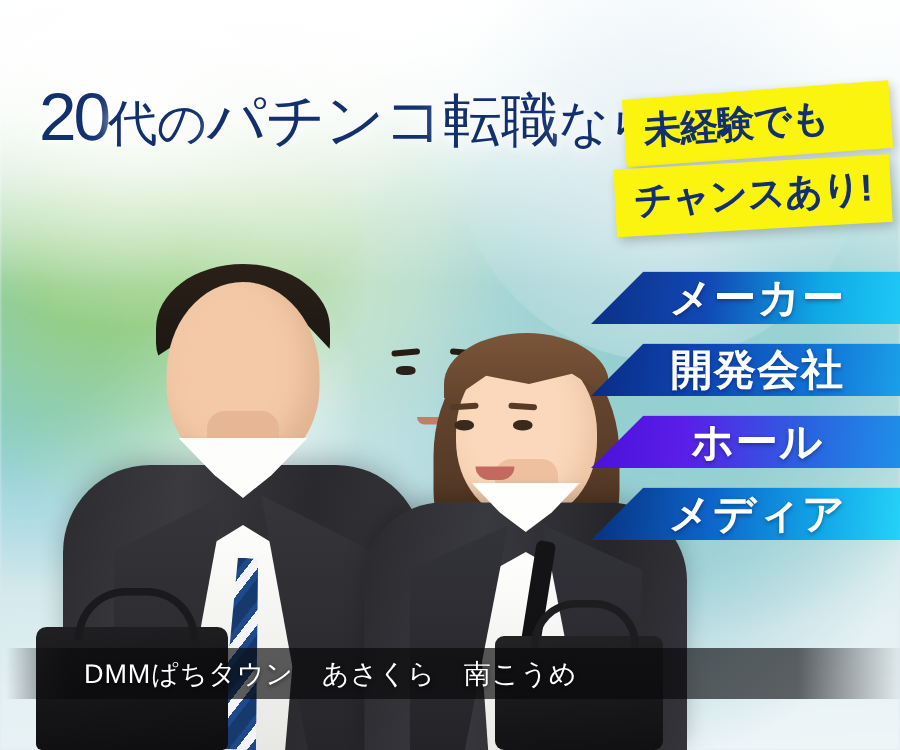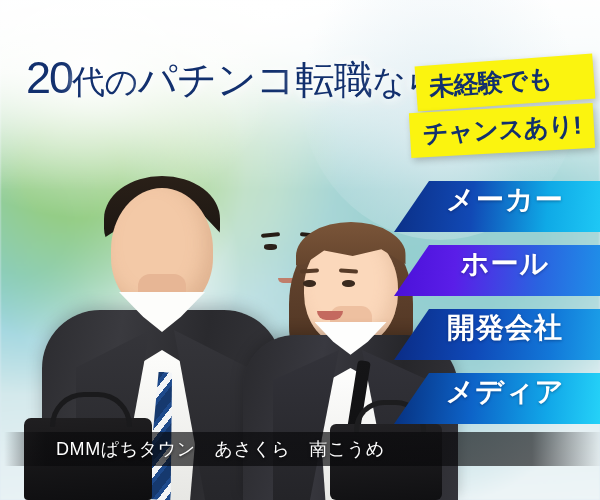--- a/index.html
+++ b/index.html
@@ -213,23 +213,23 @@
     font-size:25px;font-weight:900;letter-spacing:-.5px;white-space:nowrap;
     padding:5px 13px 7px;display:block;
     box-shadow:2px 3px 7px rgba(0,0,0,.22);
   }
   .badge .bar1{transform:rotate(-4.2deg);}
   .badge .bar2{transform:rotate(-3.2deg);margin-top:3px;margin-left:-6px;}
 
   
   .menu{position:absolute;right:0;top:181px;width:206px;z-index:8;}
   .menu .item{
-    position:relative;height:51px;margin-bottom:13px;
+    position:relative;height:35px;margin-bottom:13px;
     clip-path:polygon(17% 0,100% 0,100% 100%,0 100%);
-    display:flex;
+    display:flex;align-items:center;
     box-shadow:0 2px 7px rgba(0,0,0,.2);
   }
   .menu .item span{
     display:block;width:100%;text-align:center;padding-left:16px;
     color:#ffffff;font-size:28px;font-weight:900;letter-spacing:1px;
     text-shadow:0 1px 3px rgba(0,16,60,.4);
   }
   .menu .i0{background:linear-gradient(95deg,#0b2f86 0%,#1149b5 38%,#0fa9e6 74%,#1ec8f5 100%);}
   .menu .i1{background:linear-gradient(95deg,#4a10d8 0%,#5a1ee8 30%,#2a63e0 70%,#1f8fe8 100%);}
   .menu .i2{background:linear-gradient(95deg,#0a2b84 0%,#0f49b8 40%,#1277d8 76%,#1b9fe8 100%);}
@@ -302,25 +302,25 @@
 
   <div class="badge">
     <span class="bar bar1">未経験でも</span>
     <span class="bar bar2">チャンスあり!</span>
   </div>
 
   <div class="menu">
     <div class="item i0">
         <span>メーカー</span>
       </div>
+    <div class="item i2">
+        <span>開発会社</span>
+      </div>
     <div class="item i1">
         <span>ホール</span>
-      </div>
-    <div class="item i2">
-        <span>開発会社</span>
       </div>
     <div class="item i4">
         <span>メディア</span>
       </div>
   </div>
 
   <div class="caption">
     <span>DMMぱちタウン　あさくら　南こうめ</span>
   </div>
 

